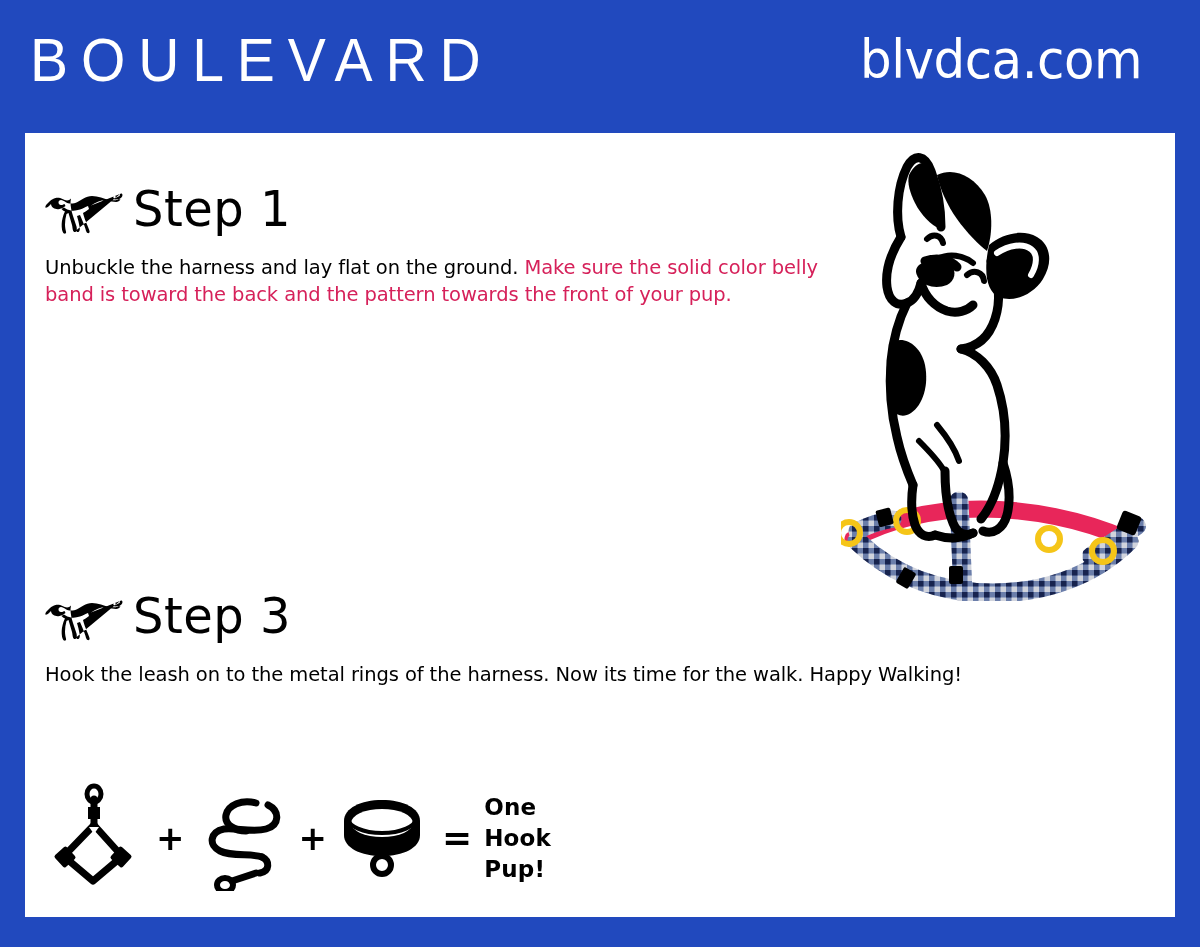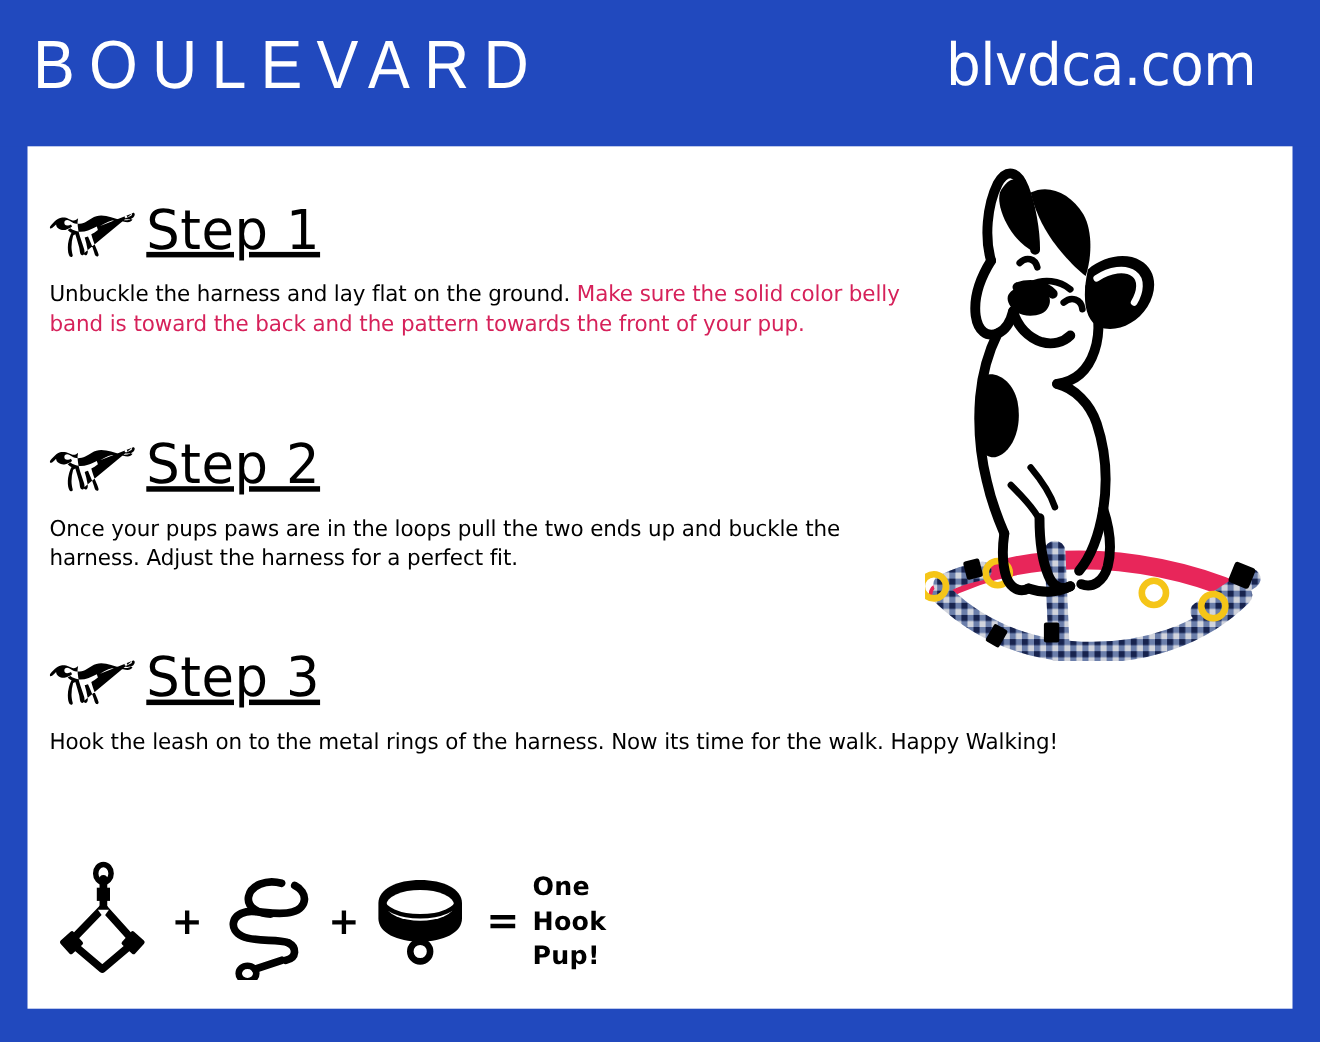--- a/index.html
+++ b/index.html
@@ -73,21 +73,20 @@
   .step-block { position: absolute; left: 14px; }
   #step-block-1 { top: 45px; }
   #step-block-2 { top: 258px; }
   #step-block-3 { top: 452px; }
 
   .step-head {
     display: flex;
     align-items: center;
     height: 62px;
     margin-left: 6px;
-    text-decoration: underline;
   }
 
   .dog-icon { width: 78px; height: 50px; display: block; flex: 0 0 auto; }
 
   .step-title {
     font-family: "DejaVu Sans", sans-serif;
     font-size: 50px;
     font-weight: 400;
     color: #000000;
     line-height: 56px;
@@ -208,62 +207,20 @@
             <circle cx="139" cy="26" r="2.4" fill="#ffffff"></circle>
           </svg>
         </span>
         <span class="step-title">Step 1</span>
       </div>
       <div class="step-body">
         <span>Unbuckle the harness and lay flat on the ground. </span><span class="accent">Make sure the solid color belly band is toward the back and the pattern towards the front of your pup.</span>
       </div>
     </div>
 
-    <div class="step-block" id="step-block-2">
-      <div class="step-head">
-        <span class="icon-wrap">
-          <svg class="dog-icon" viewBox="0 0 156 100" xmlns="http://www.w3.org/2000/svg" aria-hidden="true">
-            <path fill="#000000" d="M150,20 C152,18 155,19 155,22 C155,26 151,29 146,31
-              C141,33 135,33 130,32 C124,31 118,29 112,27
-              C106,25 100,24 94,24 C88,24 82,26 77,29
-              C73,31 69,34 65,36 C61,38 56,39 52,39
-              C48,39 44,38 41,36 C38,34 35,32 32,32
-              C29,32 27,34 27,37 C27,40 29,42 32,42
-              C35,42 37,41 39,40 L41,44
-              C37,47 33,49 29,50 C24,51 20,50 17,48
-              C14,46 12,43 12,40 L8,44 C5,47 2,48 1,47
-              C0,46 1,43 4,40 L10,34
-              C13,31 17,29 21,28 C26,27 31,28 35,30
-              C38,31 41,33 44,33 C47,33 50,31 52,29
-              L51,36 C51,45 53,55 56,64 C58,71 61,78 63,85
-              C64,89 64,93 62,95 C60,97 57,96 56,93
-              C55,90 55,86 54,82 C52,74 49,66 47,58
-              L43,60 C41,67 40,74 40,81 C40,86 41,91 42,95
-              C43,98 41,100 38,99 C36,98 35,95 34,91
-              C33,84 33,76 35,69 C36,64 38,59 40,55
-              C37,54 35,52 33,50 L38,47
-              C42,50 47,52 52,53 C58,54 64,53 70,51
-              C76,49 81,46 86,44 L88,50
-              C84,53 80,56 76,58 C78,66 81,74 84,81
-              C86,86 88,90 89,94 C90,97 88,99 85,98
-              C83,97 82,94 81,90 C79,83 76,76 73,69
-              L70,62 C68,63 66,63 64,64 C66,71 68,78 69,85
-              C70,89 70,93 68,95 C66,97 63,96 62,93 L62,93
-              C62,93 62,93 62,93
-              M92,43 C97,40 102,37 107,35 C113,33 119,32 125,33
-              C131,34 137,36 142,36 C146,36 149,34 151,31
-              L146,30 C143,31 140,31 137,30 L149,24
-              C150,23 150,21 150,20 Z"></path>
-            <circle cx="139" cy="26" r="2.4" fill="#ffffff"></circle>
-          </svg>
-        </span>
-        <span class="step-title">Step 2</span>
-      </div>
-      <div class="step-body" style="max-width:780px">Once your pups paws are in the loops pull the two ends up and buckle the harness. Adjust the harness for a perfect fit.</div>
-    </div>
 
     <div class="step-block" id="step-block-3">
       <div class="step-head">
         <span class="icon-wrap">
           <svg class="dog-icon" viewBox="0 0 156 100" xmlns="http://www.w3.org/2000/svg" aria-hidden="true">
             <path fill="#000000" d="M150,20 C152,18 155,19 155,22 C155,26 151,29 146,31
               C141,33 135,33 130,32 C124,31 118,29 112,27
               C106,25 100,24 94,24 C88,24 82,26 77,29
               C73,31 69,34 65,36 C61,38 56,39 52,39
               C48,39 44,38 41,36 C38,34 35,32 32,32

